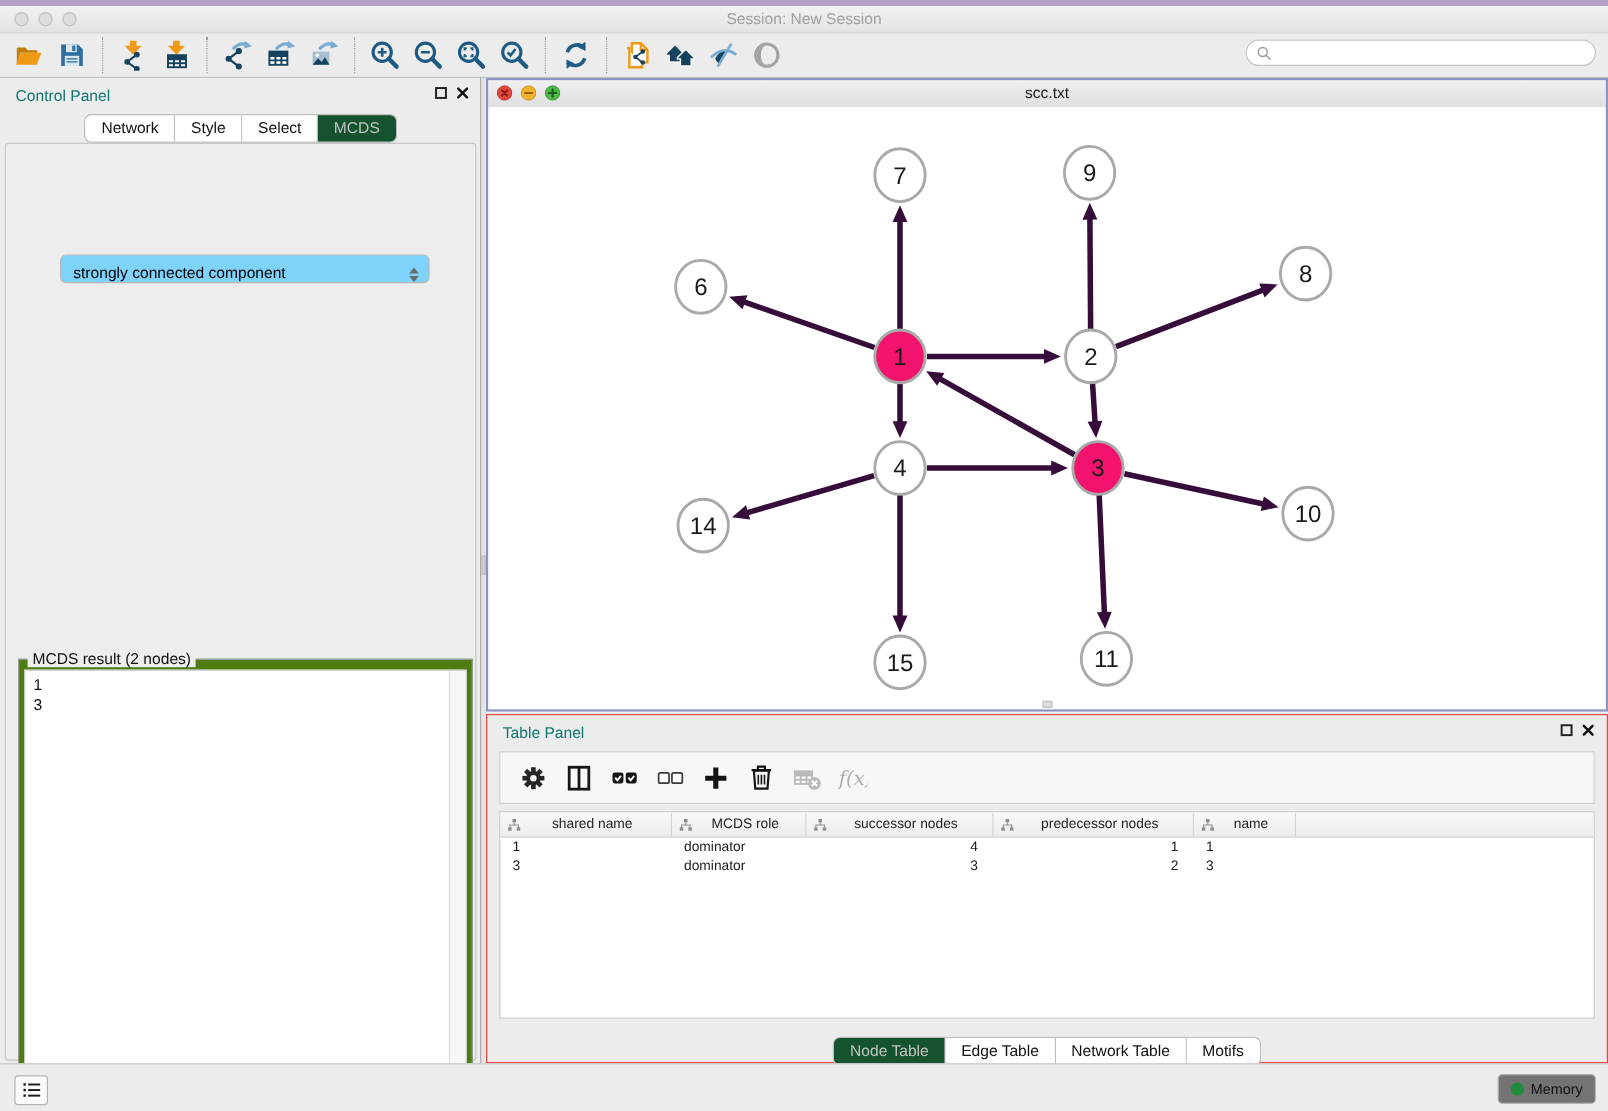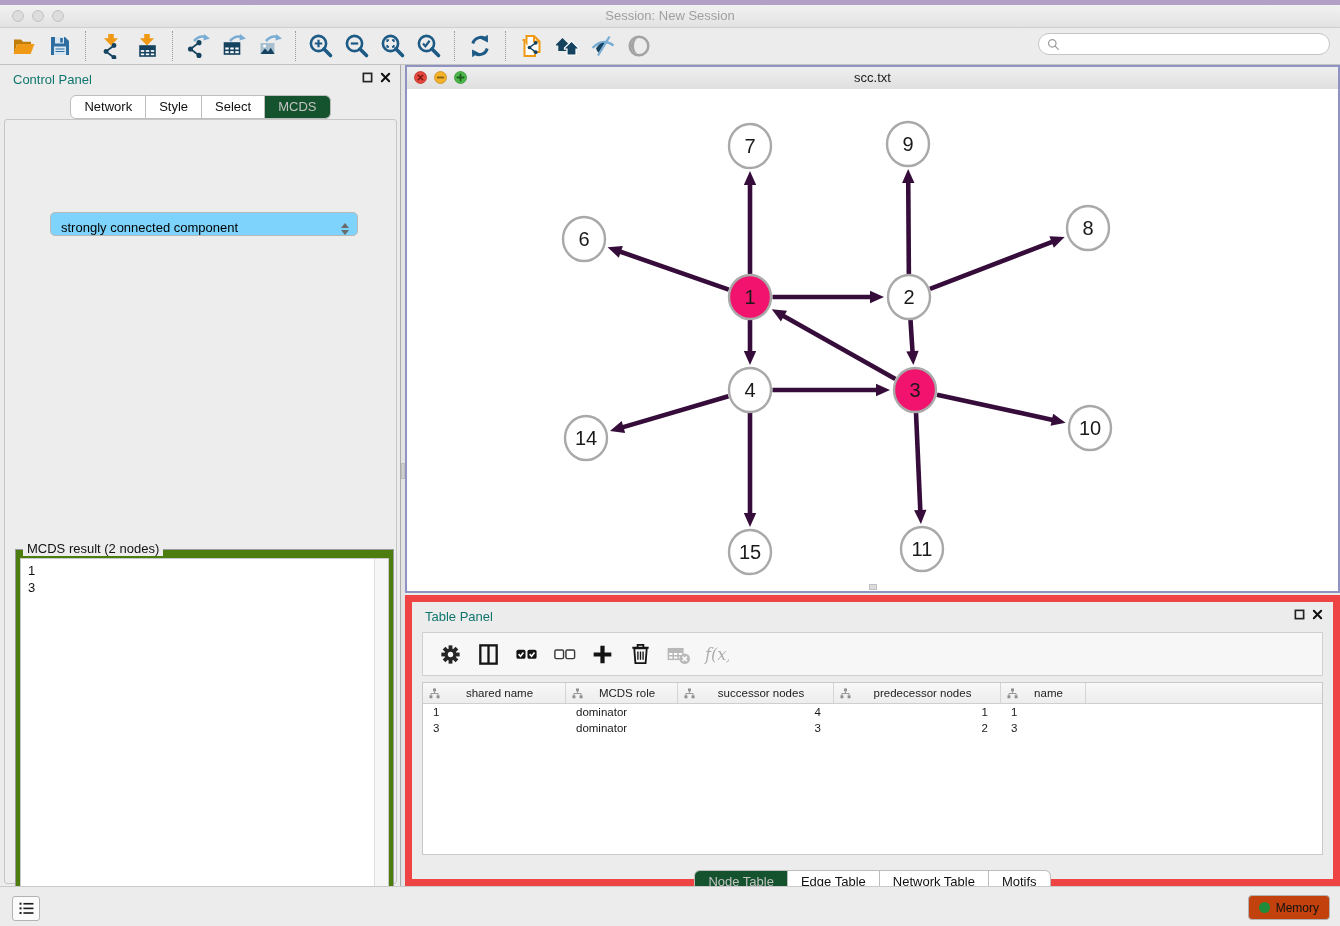--- a/index.html
+++ b/index.html
@@ -60,41 +60,41 @@
   .net-titlebar{position:absolute;top:0;left:0;right:0;height:22px;background:linear-gradient(#efefef,#dfdfdf);border-bottom:1px solid #a9a9a9;}
   .net-titlebar .title{text-align:center;line-height:21px;font-size:13px;color:#222;}
   .net-lights{position:absolute;left:7px;top:4px;display:flex;gap:7px;}
   .net-lights svg{width:13px;height:13px;}
   .net-canvas{position:absolute;left:0;right:0;top:22px;bottom:0;background:#fff;overflow:hidden;}
   .canvas-thumb{position:absolute;left:50%;bottom:1px;margin-left:-4px;width:8px;height:6px;background:#dcdcdc;border:1px solid #c0c0c0;box-sizing:border-box;}
   
   .v-divider{position:absolute;left:400px;top:65px;width:5px;height:821px;background:#e4e4e4;border-left:1px solid #ababab;box-sizing:border-box;}
   .v-grip{position:absolute;left:0;top:398px;width:4px;height:16px;background:#cfcfcf;border:1px solid #bdbdbd;box-sizing:border-box;}
   
-  .table-panel{position:absolute;left:405px;top:595px;width:935px;height:291px;background:#ececec;border:7px solid #ef4444;box-sizing:border-box;}
+  .table-panel{position:absolute;left:405px;top:595px;width:935px;height:291px;background:#ececec;border:1px solid #ef4444;box-sizing:border-box;}
   .tp-toolbar{position:absolute;left:10px;right:10px;top:30px;height:44px;background:#f7f7f7;border:1px solid #d0d0d0;
     display:flex;align-items:center;padding-left:10px;box-sizing:border-box;gap:4px;}
   .tp-icon{width:34px;height:34px;display:flex;align-items:center;justify-content:center;}
   .tp-icon svg{width:25px;height:25px;}
   .table-region{position:absolute;left:10px;right:10px;top:80px;height:173px;background:#fff;border:1px solid #c9c9c9;box-sizing:border-box;overflow:hidden;}
   .t-header{display:flex;height:20px;background:linear-gradient(#f8f8f8,#ededed);border-bottom:1px solid #cfcfcf;}
   .t-hcell{display:flex;align-items:center;border-right:1px solid #d5d5d5;box-sizing:border-box;font-size:11.5px;color:#222;padding-left:6px;position:relative;}
   .t-hcell svg{width:11px;height:11px;margin-right:4px;flex:0 0 auto;}
   .t-hcell .lbl{flex:1;text-align:center;padding-right:10px;}
   .t-row{display:flex;height:16px;}
   .t-cell{box-sizing:border-box;font-size:11.5px;color:#1a1a1a;line-height:16px;overflow:hidden;}
   .t-cell.al{padding-left:10px;text-align:left;}
   .t-cell.ar{padding-right:13px;text-align:right;}
   .tp-tabs{position:absolute;left:0;right:0;top:268px;display:flex;justify-content:center;}
   
   .statusbar{position:absolute;left:0;right:0;top:886px;height:40px;background:#ececec;border-top:1px solid #c9c9c9;}
   .sb-list-btn{position:absolute;left:12px;top:9px;width:28px;height:25px;background:#fbfbfb;border:1px solid #b3b3b3;border-radius:3px;
     display:flex;align-items:center;justify-content:center;box-sizing:border-box;}
   .sb-list-btn svg{width:17px;height:15px;}
-  .memory-btn{position:absolute;right:10px;top:8px;height:25px;background:#c2410c;border:1px solid #b3b3b3;border-radius:4px;
+  .memory-btn{position:absolute;right:10px;top:8px;height:25px;background:#737373;border:1px solid #b3b3b3;border-radius:4px;
     display:flex;align-items:center;gap:6px;padding:0 10px;box-sizing:border-box;font-size:12px;color:#111;}
   .memory-dot{width:11px;height:11px;border-radius:50%;background:#1e8c3a;}
 </style>
 </head>
 <body>
 
 <div class="app-strip"></div>
 <div class="titlebar">
   <div class="traffic">
     <span class="dot"></span>

